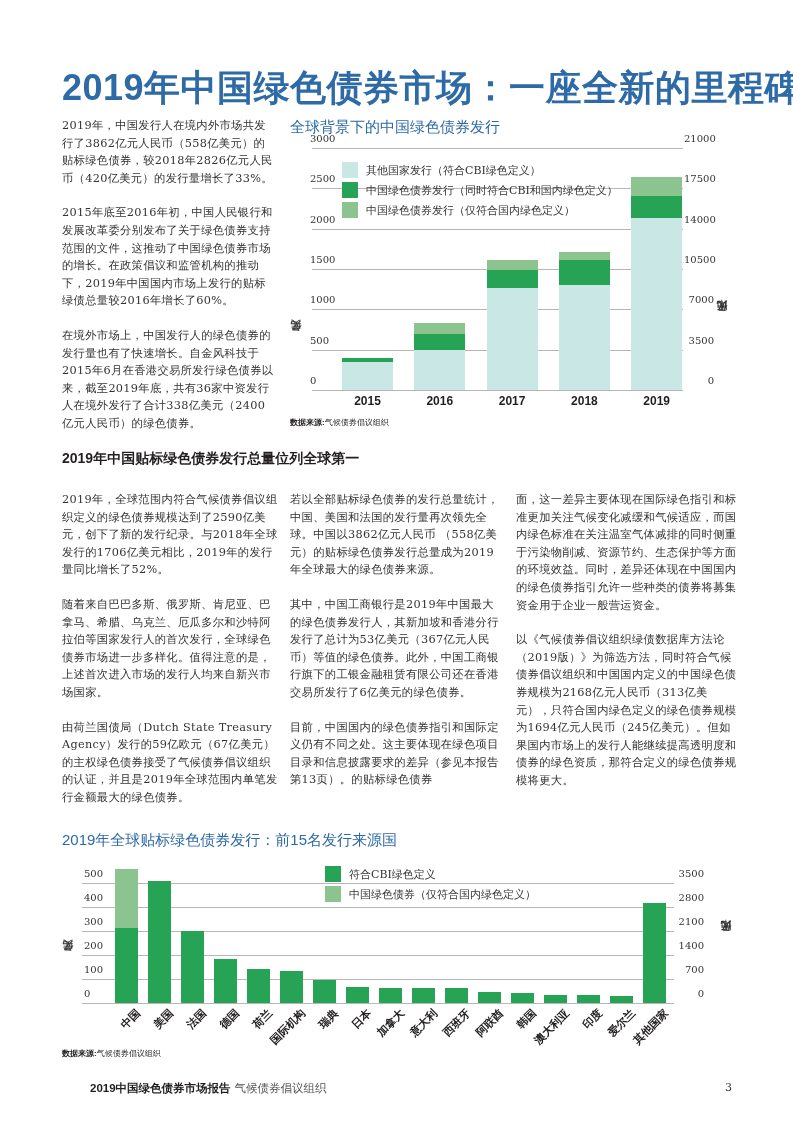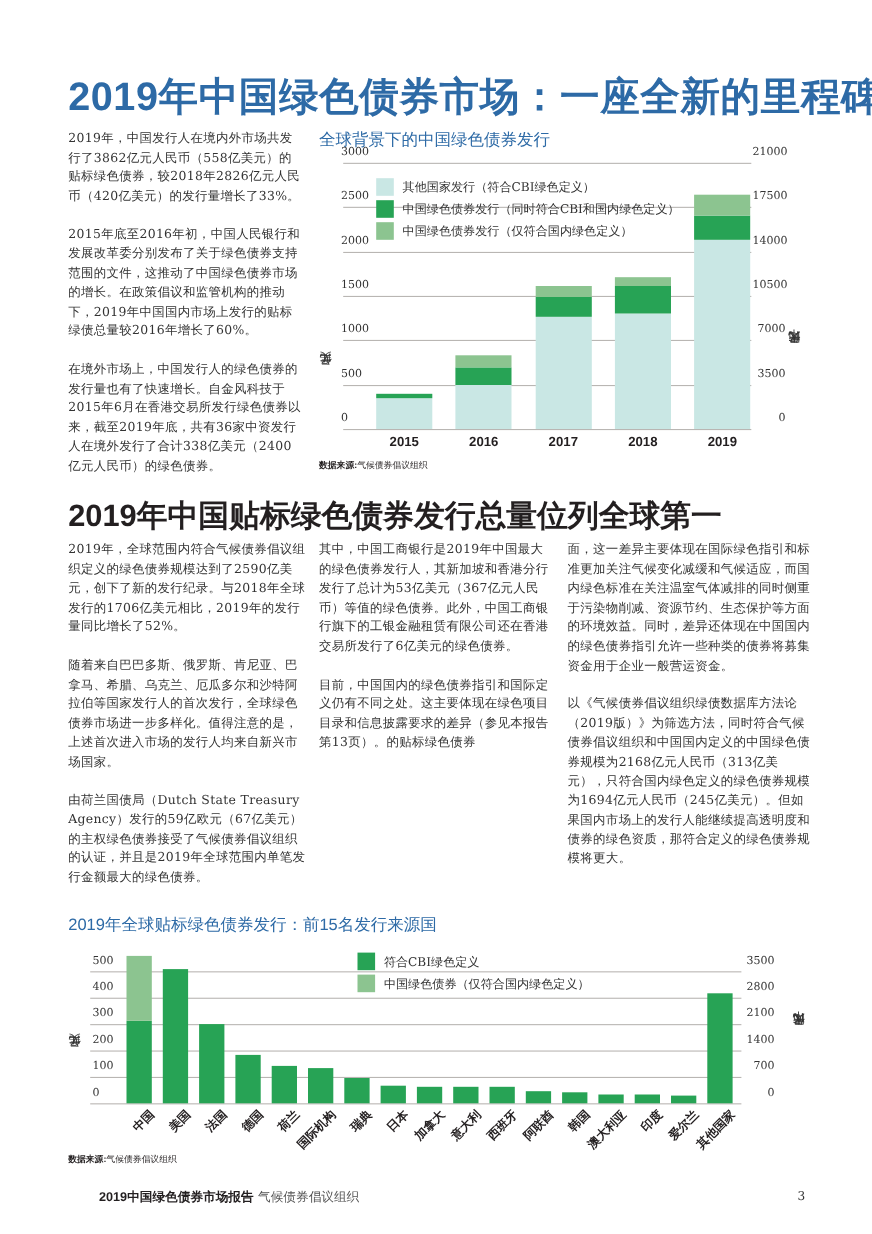--- a/index.html
+++ b/index.html
@@ -1,18 +1,18 @@
 <!DOCTYPE html>
 <html><head>
 <meta charset="utf-8">
 <style>
   html,body{margin:0;padding:0;background:#fff;}
   body{width:793px;height:1122px;position:relative;overflow:hidden;font-family:"DejaVu Serif","Liberation Serif",serif;color:#231f20;}
   .title{position:absolute;left:62px;top:64px;font-family:"Liberation Sans","DejaVu Sans",sans-serif;font-weight:bold;font-size:36px;color:#2d6aa6;letter-spacing:0.5px;white-space:nowrap;}
-  .h2{position:absolute;left:62px;top:450px;font-family:"Liberation Sans","DejaVu Sans",sans-serif;font-weight:bold;font-size:28px;color:#231f20;white-space:nowrap;}
+  .h2{position:absolute;left:62px;top:450px;font-family:"Liberation Sans","DejaVu Sans",sans-serif;font-weight:bold;font-size:14px;color:#231f20;white-space:nowrap;}
   .chart-title{position:absolute;font-family:"Liberation Sans","DejaVu Sans",sans-serif;font-size:15px;color:#2d6aa6;white-space:nowrap;}
   .para{font-size:11.3px;line-height:17.6px;margin:0 0 17px 0;color:#333;letter-spacing:0.3px;}
   .col{position:absolute;}
   .axis-tick{position:absolute;font-size:10px;color:#333;}
   .gridline{position:absolute;height:1px;background:#b9b6b3;}
   .bar{position:absolute;}
   .xlab{position:absolute;font-family:"Liberation Sans","DejaVu Sans",sans-serif;font-weight:bold;font-size:12px;color:#231f20;text-align:center;width:70px;}
   .xlab-rot{position:absolute;font-family:"Liberation Sans","DejaVu Sans",sans-serif;font-weight:bold;font-size:11px;color:#231f20;white-space:nowrap;transform-origin:right top;transform:rotate(-45deg);text-align:right;}
   .legend{position:absolute;font-size:11px;color:#333;}
   .legend-row{display:flex;align-items:center;height:20px;white-space:nowrap;}
@@ -98,20 +98,21 @@
 <div class="source" style="left:290px;top:417px;"><b>数据来源:</b><span>气候债券倡议组织</span></div>
 
 <div class="h2">2019年中国贴标绿色债券发行总量位列全球第一</div>
 
 <div class="col" style="left:62px;top:491px;width:218px;">
   <p class="para">2019年，全球范围内符合气候债券倡议组织定义的绿色债券规模达到了2590亿美元，创下了新的发行纪录。与2018年全球发行的1706亿美元相比，2019年的发行量同比增长了52%。</p>
   <p class="para">随着来自巴巴多斯、俄罗斯、肯尼亚、巴拿马、希腊、乌克兰、厄瓜多尔和沙特阿拉伯等国家发行人的首次发行，全球绿色债券市场进一步多样化。值得注意的是，上述首次进入市场的发行人均来自新兴市场国家。</p>
   <p class="para">由荷兰国债局（Dutch State Treasury Agency）发行的59亿欧元（67亿美元）的主权绿色债券接受了气候债券倡议组织的认证，并且是2019年全球范围内单笔发行金额最大的绿色债券。</p>
 </div>
 <div class="col" style="left:290px;top:491px;width:215px;">
+  <p class="para">若以全部贴标绿色债券的发行总量统计，中国、美国和法国的发行量再次领先全球。中国以3862亿元人民币 （558亿美元）的贴标绿色债券发行总量成为2019年全球最大的绿色债券来源。</p>
   <p class="para">其中，中国工商银行是2019年中国最大的绿色债券发行人，其新加坡和香港分行发行了总计为53亿美元（367亿元人民币）等值的绿色债券。此外，中国工商银行旗下的工银金融租赁有限公司还在香港交易所发行了6亿美元的绿色债券。</p>
   <p class="para">目前，中国国内的绿色债券指引和国际定义仍有不同之处。这主要体现在绿色项目目录和信息披露要求的差异（参见本报告第13页）。的贴标绿色债券</p>
 </div>
 <div class="col" style="left:516px;top:491px;width:222px;">
   <p class="para">面，这一差异主要体现在国际绿色指引和标准更加关注气候变化减缓和气候适应，而国内绿色标准在关注温室气体减排的同时侧重于污染物削减、资源节约、生态保护等方面的环境效益。同时，差异还体现在中国国内的绿色债券指引允许一些种类的债券将募集资金用于企业一般营运资金。</p>
   <p class="para">以《气候债券倡议组织绿债数据库方法论（2019版）》为筛选方法，同时符合气候债券倡议组织和中国国内定义的中国绿色债券规模为2168亿元人民币（313亿美元），只符合国内绿色定义的绿色债券规模为1694亿元人民币（245亿美元）。但如果国内市场上的发行人能继续提高透明度和债券的绿色资质，那符合定义的绿色债券规模将更大。</p>
 </div>
 
 <div class="chart-title" style="left:62px;top:831px;">2019年全球贴标绿色债券发行：前15名发行来源国</div>
 <div id="chart2" style="position:absolute;left:0;top:0;width:793px;height:1122px;pointer-events:none;">

